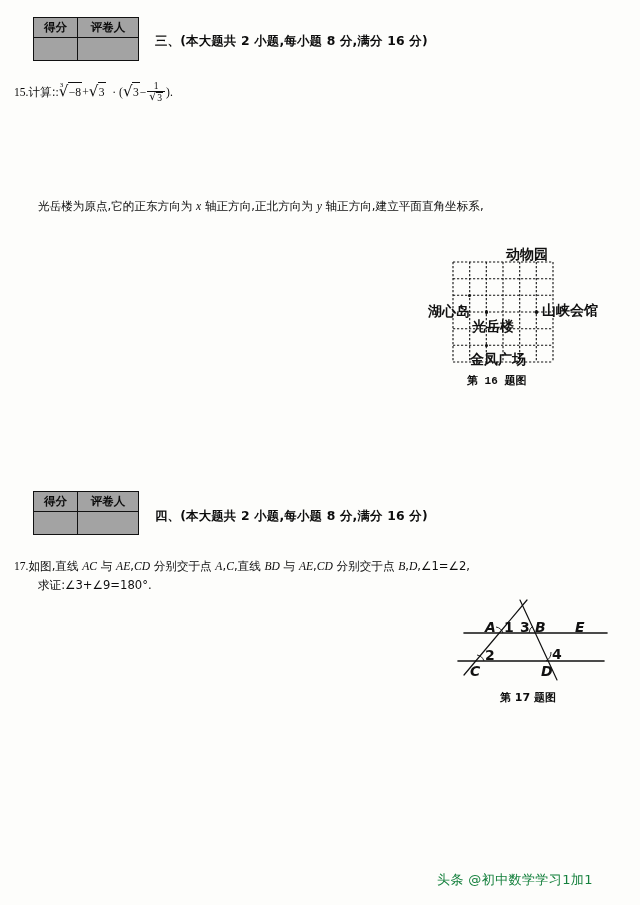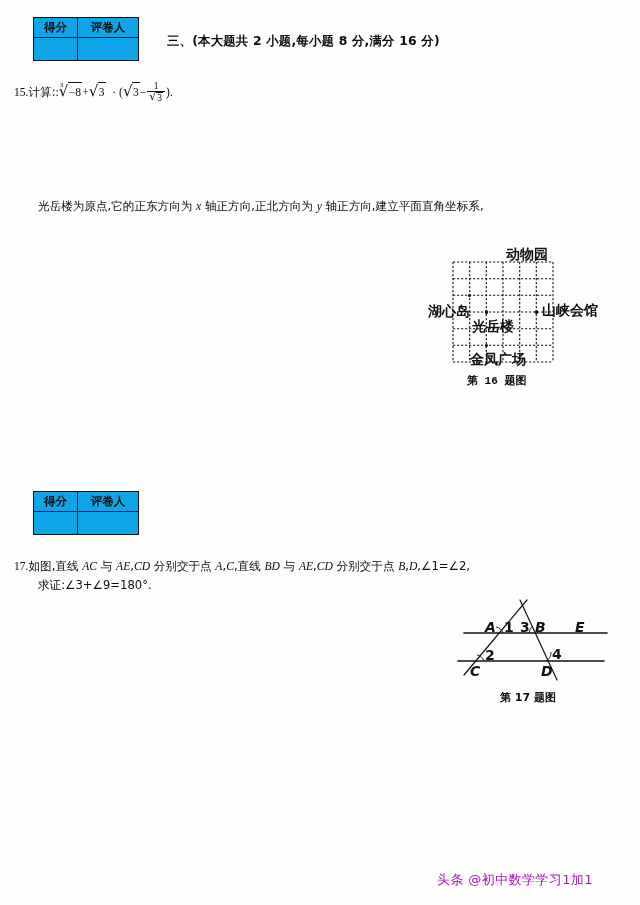--- a/index.html
+++ b/index.html
@@ -20,21 +20,21 @@
     position: absolute;
     inset: 0;
     background: #fdfdfb;
   }
 
   
   .score-table {
     position: absolute;
     border-collapse: collapse;
     border: 1.6px solid #111;
-    background: #0ea5e9;
+    background: #a3a3a3;
   }
   .score-table td {
     border: 1.4px solid #111;
     width: 43px;
     text-align: center;
     font-size: 11.5px;
     font-weight: 700;
     padding: 0;
     font-family: "DejaVu Sans", sans-serif;
   }
@@ -114,21 +114,21 @@
     position: absolute;
     width: 3.4px; height: 3.4px;
     background: #111;
     border-radius: 50%;
   }
 
   
   .watermark {
     position: absolute;
     font-size: 13px;
-    color: #a21caf;
+    color: #15803d;
     font-family: "DejaVu Sans", sans-serif;
     white-space: nowrap;
     letter-spacing: .4px;
   }
 
   svg { display: block; overflow: visible; }
 </style>
 </head>
 <body>
 
@@ -140,21 +140,21 @@
       <td>得分</td>
       <td class="wide">评卷人</td>
     </tr>
     <tr class="blank">
       <td></td>
       <td class="wide"></td>
     </tr>
   </tbody>
     </table>
 
-  <div class="section-title" style="left:155px; top:33px;margin-left:12px;">三、(本大题共 2 小题,每小题 8 分,满分 16 分)</div>
+  <div class="section-title" style="left:155px; top:33px;">三、(本大题共 2 小题,每小题 8 分,满分 16 分)</div>
 
   <div class="q" style="left:14px; top:81px;">
     <span class="num">15.</span><span>计算:</span><span class="serif" style="font-size:11.6px;">:</span><span class="mathline">
       <span class="radic" style="position:relative;">
         <span class="idx">3</span>
         <span class="sign">√</span>
         <span class="body serif">−8</span>
       </span><span class="serif">+</span><span class="radic">
         <span class="sign">√</span>
         <span class="body serif">3</span>
@@ -217,20 +217,21 @@
       <td>得分</td>
       <td class="wide">评卷人</td>
     </tr>
     <tr class="blank">
       <td></td>
       <td class="wide"></td>
     </tr>
   </tbody>
     </table>
 
+  <div class="section-title" style="left:155px; top:508px;">四、(本大题共 2 小题,每小题 8 分,满分 16 分)</div>
 
   <div class="q" style="left:14px; top:557px;">
     <span class="num">17.</span><span>如图,直线 </span><span class="serif-it">AC</span><span> 与 </span><span class="serif-it">AE</span><span>,</span><span class="serif-it">CD</span><span> 分别交于点 </span><span class="serif-it">A</span><span>,</span><span class="serif-it">C</span><span>,直线 </span><span class="serif-it">BD</span><span> 与 </span><span class="serif-it">AE</span><span>,</span><span class="serif-it">CD</span><span> 分别交于点 </span><span class="serif-it">B</span><span>,</span><span class="serif-it">D</span><span>,∠1=∠2,</span>
   </div>
   <div class="q" style="left:38px; top:576px;">
     <span>求证:</span><span>∠3+∠9=180°.</span>
   </div>
 
   <div class="figure" style="left:452px; top:598px; width:185px; height:110px;">
     <svg width="185" height="110" viewBox="0 0 185 110">

